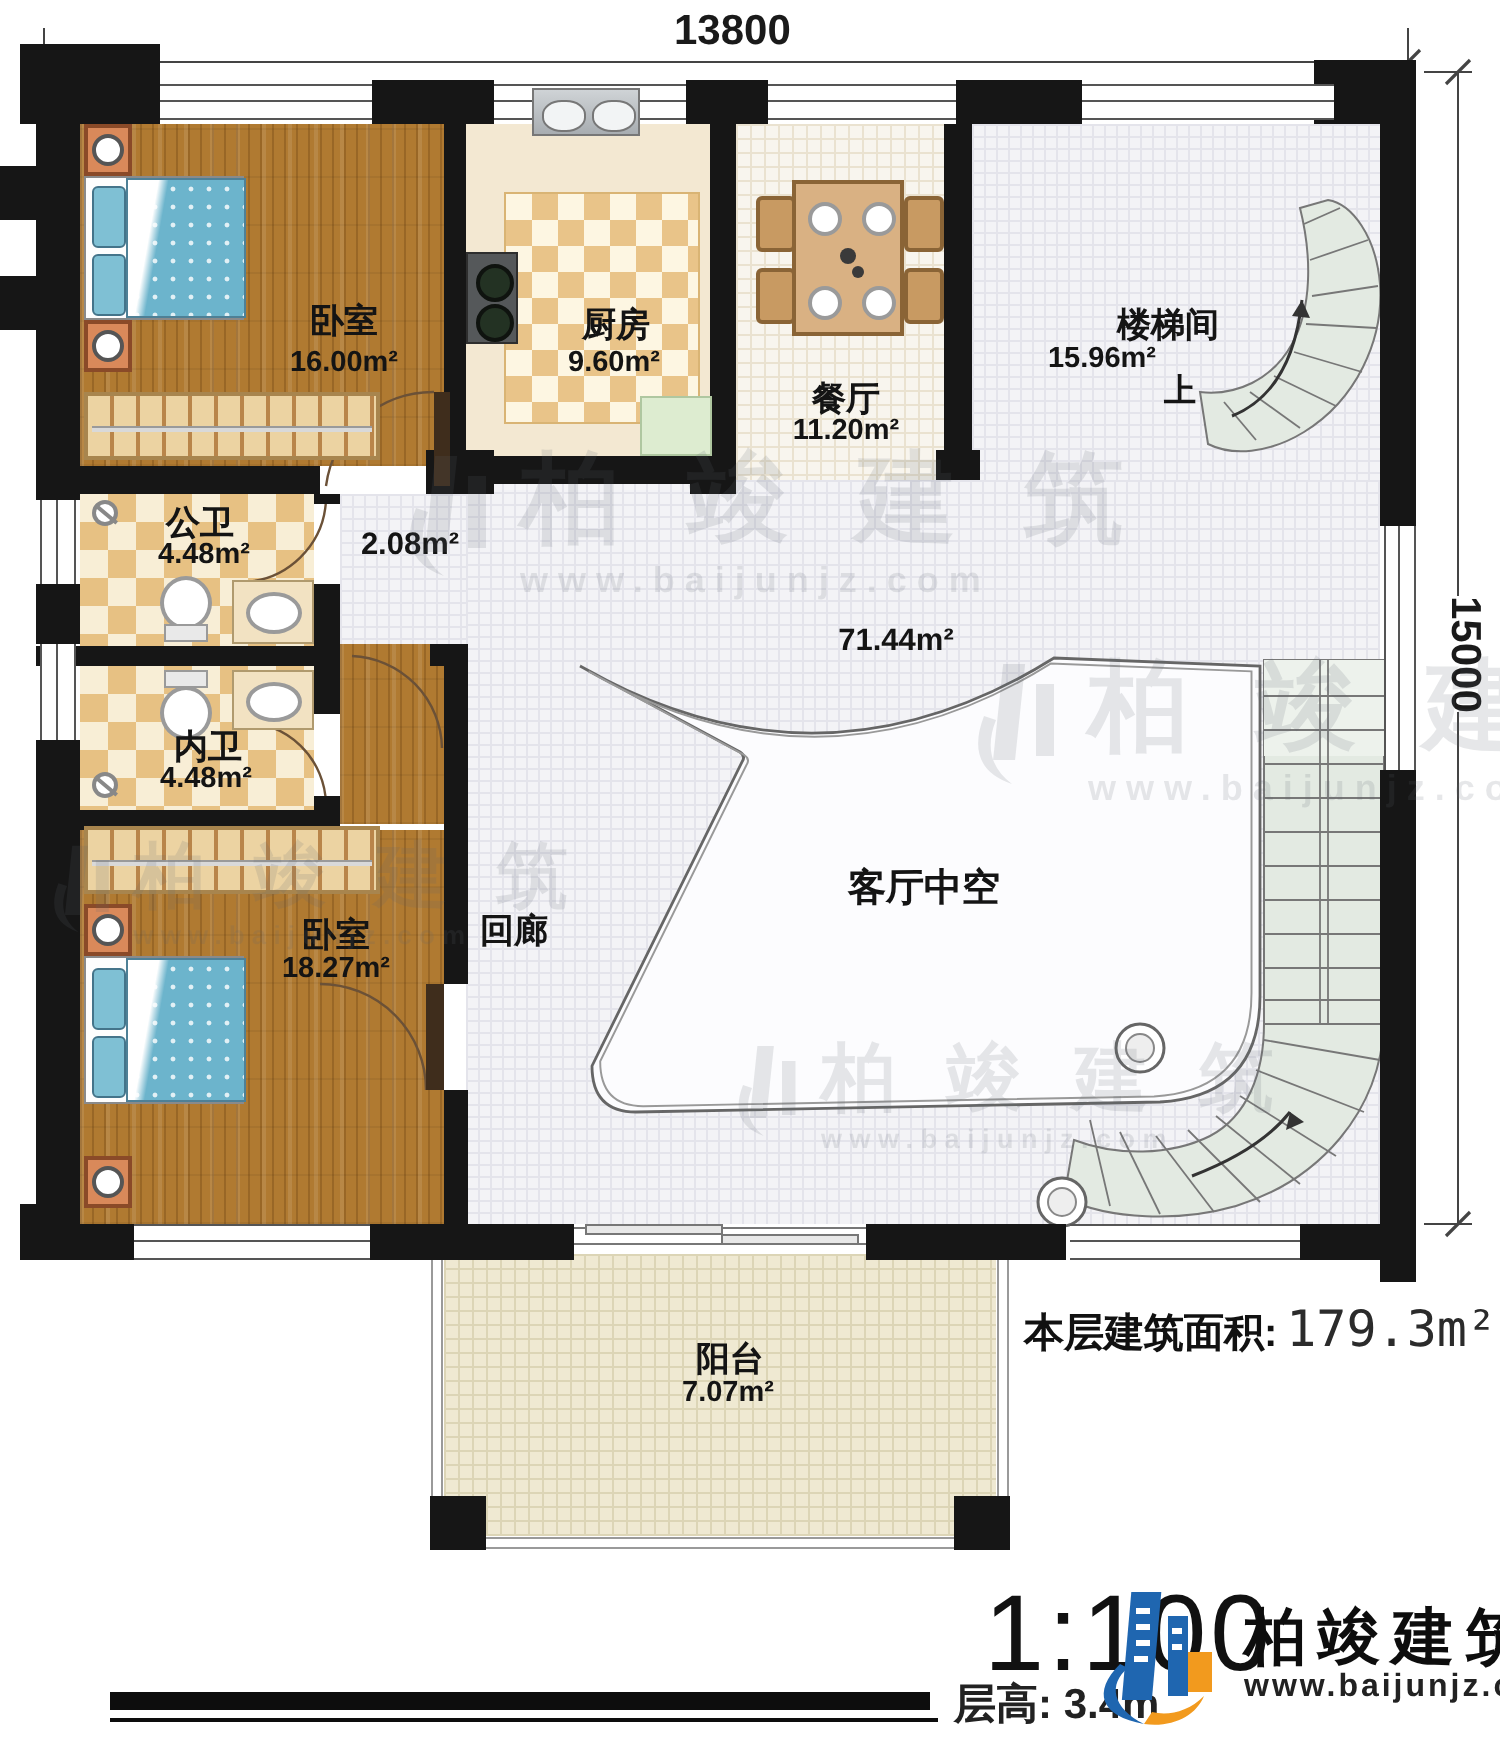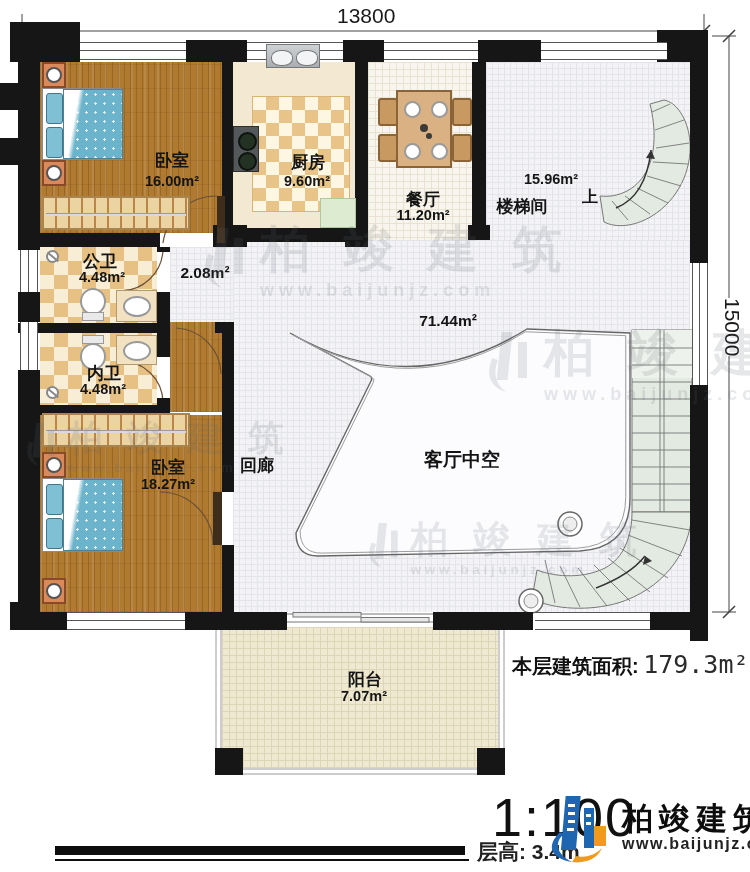--- a/index.html
+++ b/index.html
@@ -69,21 +69,21 @@
   .chair{background:#c89a62;border:2px solid #8a6436;border-radius:3px;box-sizing:border-box;}
   .table{background:#d9b183;border:2px solid #8a6436;box-sizing:border-box;}
   .plate{position:absolute;width:17px;height:17px;border-radius:50%;background:#fff;border:2px solid #9a9a9a;box-sizing:border-box;}
   .dot{position:absolute;border-radius:50%;background:#3a3a3a;}
   .doorleaf{position:absolute;background:#3f2d1c;z-index:32;}
   
   .rlabel{position:absolute;z-index:50;transform:translate(-50%,-50%);
     font-weight:700;color:#141414;font-size:17px;white-space:nowrap;line-height:1.05;text-align:center;}
   .area{font-size:14.5px;}
   .big{font-size:19px;}
-  .dimlabel{position:absolute;z-index:50;font-weight:400;color:#1a1a1a;font-size:21px;
+  .dimlabel{position:absolute;z-index:50;font-weight:700;color:#1a1a1a;font-size:21px;
     background:#fff;padding:0 4px;white-space:nowrap;}
   .vdim{writing-mode:vertical-rl;}
   
   .wm{position:absolute;z-index:60;display:flex;align-items:flex-start;gap:10px;
     opacity:0.15;color:#5f6670;pointer-events:none;transform-origin:top left;}
   .wm .wmtxt{font-weight:900;font-size:50px;letter-spacing:34px;white-space:nowrap;line-height:1;}
   .wm .wmurl{font-weight:700;font-size:18px;letter-spacing:5px;white-space:nowrap;margin-top:6px;}
   
   .title-cn{position:absolute;z-index:50;font-weight:900;color:#0d0d0d;font-size:62px;
     letter-spacing:3px;white-space:nowrap;}
@@ -330,33 +330,33 @@
     <div class="dot" style="left:22px;top:32px;width:8px;height:8px;"></div>
     <div class="dot" style="left:28px;top:41px;width:6px;height:6px;"></div>
   </div>
 
   <div class="rlabel" style="left:172px;top:161px;">卧室</div>
   <div class="rlabel area" style="left:172px;top:182px;">16.00m²</div>
   <div class="rlabel" style="left:308px;top:163px;">厨房</div>
   <div class="rlabel area" style="left:307px;top:182px;">9.60m²</div>
   <div class="rlabel" style="left:423px;top:200px;">餐厅</div>
   <div class="rlabel area" style="left:423px;top:216px;">11.20m²</div>
-  <div class="rlabel" style="left:522px;top:163px;margin-top:44px;">楼梯间</div>
+  <div class="rlabel" style="left:584px;top:163px;">楼梯间</div>
   <div class="rlabel area" style="left:551px;top:180px;">15.96m²</div>
   <div class="rlabel" style="left:590px;top:197px;font-size:16px;">上</div>
   <div class="rlabel" style="left:100px;top:262px;">公卫</div>
   <div class="rlabel area" style="left:102px;top:278px;">4.48m²</div>
   <div class="rlabel area" style="left:205px;top:273px;font-size:15.5px;">2.08m²</div>
   <div class="rlabel" style="left:104px;top:374px;">内卫</div>
   <div class="rlabel area" style="left:103px;top:390px;">4.48m²</div>
   <div class="rlabel" style="left:168px;top:468px;">卧室</div>
   <div class="rlabel area" style="left:168px;top:485px;">18.27m²</div>
   <div class="rlabel" style="left:257px;top:466px;">回廊</div>
   <div class="rlabel area" style="left:448px;top:321px;font-size:15.5px;">71.44m²</div>
-  <div class="rlabel big" style="left:462px;top:460px;">客厅中空</div>
+  <div class="rlabel big" style="left:462px;top:445px;">客厅中空</div>
   <div class="rlabel" style="left:365px;top:680px;">阳台</div>
   <div class="rlabel area" style="left:364px;top:697px;">7.07m²</div>
 
   <div class="dimlabel" style="left:333px;top:4px;">13800</div>
   <div class="dimlabel vdim" style="left:716px;top:298px;">15000</div>
 
   <div class="wm" style="left:198px;top:224px;">
     <svg width="52" height="66" viewBox="0 0 52 66">
       <path d="M 10,30 Q 0,56 24,64 Q 8,52 16,32 Z" fill="currentColor"></path>
       <rect x="20" y="4" width="11" height="48" fill="currentColor" transform="skewX(-6)"></rect>

